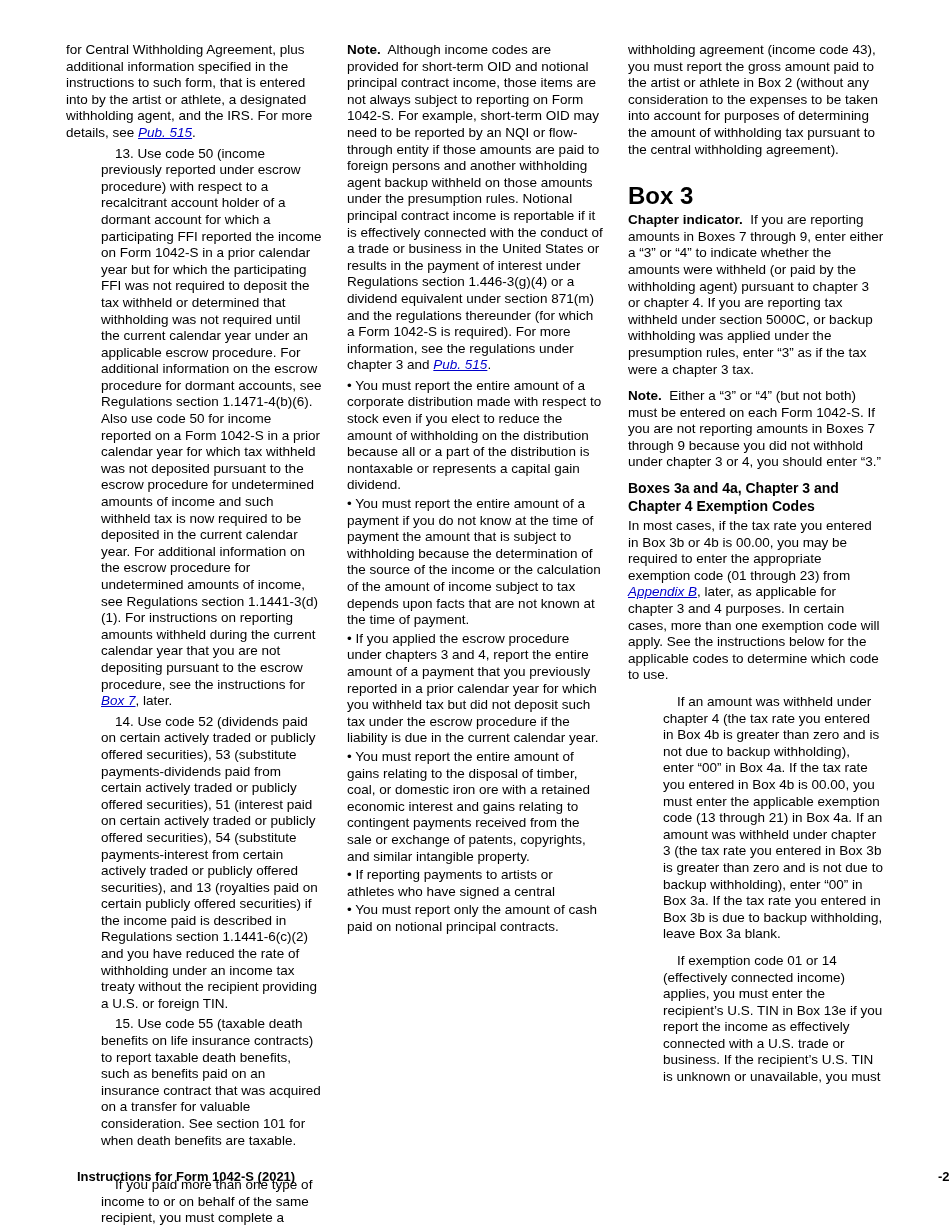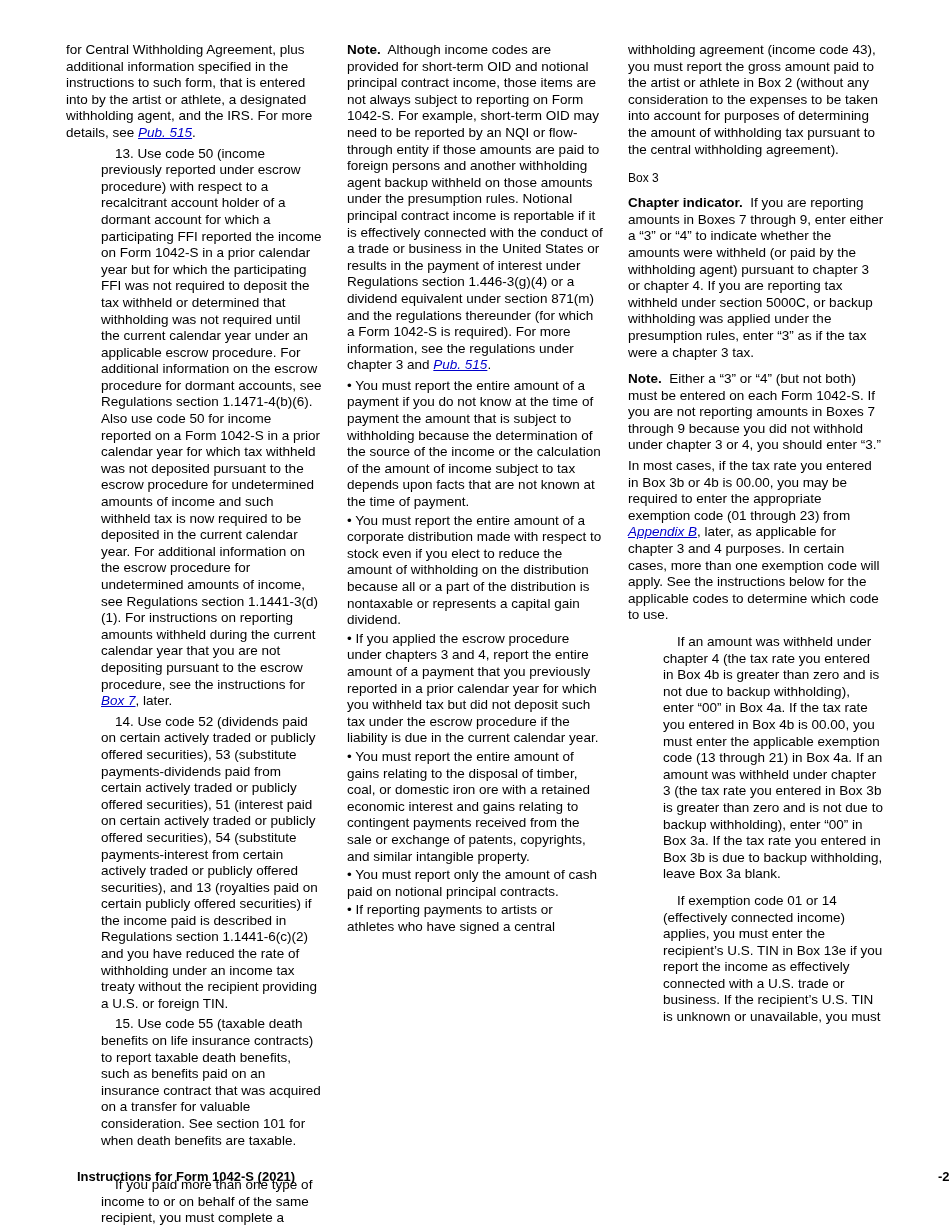--- a/index.html
+++ b/index.html
@@ -30,23 +30,23 @@
     font-size: 13.5px;
     line-height: 16.6px;
     text-align: left;
   }
   p { margin: 0 0 4px 0; }
   p.bullet { margin: 0 0 2px 0; }
   p.indent { text-indent: 14px; margin-left: 35px; }
   p.gap-sm { margin-top: 10px; }
   p.gap-lg { margin-top: 28px; }
   h2 {
-    font-size: 12px; line-height: 21px;
-    font-weight: 400;
-    margin: 10px 0 6px 0;
+    font-size: 24px; line-height: 21px;
+    font-weight: 700;
+    margin: 27px 0 6px 0;
   }
   h3 {
     font-size: 14px; line-height: 17.5px;
     font-weight: 700;
     margin: 9px 0 3px 0;
   }
   .seg-plain { font-weight: 400; }
   .seg-bold { font-weight: 700; }
   .seg-link {
     color: #0000cc;
@@ -71,32 +71,33 @@
   <div class="columns" id="columns">
       <div class="col">
         <p class="para"><span class="seg-plain">for Central Withholding Agreement, plus additional information specified in the instructions to such form, that is entered into by the artist or athlete, a designated withholding agent, and the IRS. For more details, see </span><a class="seg-link">Pub. 515</a><span class="seg-plain">.</span></p>
         <p class="para indent"><span class="seg-plain">13. Use code 50 (income previously reported under escrow procedure) with respect to a recalcitrant account holder of a dormant account for which a participating FFI reported the income on Form 1042-S in a prior calendar year but for which the participating FFI was not required to deposit the tax withheld or determined that withholding was not required until the current calendar year under an applicable escrow procedure. For additional information on the escrow procedure for dormant accounts, see Regulations section 1.1471-4(b)(6). Also use code 50 for income reported on a Form 1042-S in a prior calendar year for which tax withheld was not deposited pursuant to the escrow procedure for undetermined amounts of income and such withheld tax is now required to be deposited in the current calendar year. For additional information on the escrow procedure for undetermined amounts of income, see Regulations section 1.1441-3(d)(1). For instructions on reporting amounts withheld during the current calendar year that you are not depositing pursuant to the escrow procedure, see the instructions for </span><a class="seg-link">Box 7</a><span class="seg-plain">, later.</span></p>
         <p class="para indent"><span class="seg-plain">14. Use code 52 (dividends paid on certain actively traded or publicly offered securities), 53 (substitute payments-dividends paid from certain actively traded or publicly offered securities), 51 (interest paid on certain actively traded or publicly offered securities), 54 (substitute payments-interest from certain actively traded or publicly offered securities), and 13 (royalties paid on certain publicly offered securities) if the income paid is described in Regulations section 1.1441-6(c)(2) and you have reduced the rate of withholding under an income tax treaty without the recipient providing a U.S. or foreign TIN.</span></p>
         <p class="para indent"><span class="seg-plain">15. Use code 55 (taxable death benefits on life insurance contracts) to report taxable death benefits, such as benefits paid on an insurance contract that was acquired on a transfer for valuable consideration. See section 101 for when death benefits are taxable.</span></p>
         <p class="para indent gap-lg"><span class="seg-plain">If you paid more than one type of income to or on behalf of the same recipient, you must complete a separate Form 1042-S for each income type.</span></p>
       </div>
       <div class="col">
         <p class="para"><span class="seg-bold">Note.</span><span class="seg-plain">&nbsp; Although income codes are provided for short-term OID and notional principal contract income, those items are not always subject to reporting on Form 1042-S. For example, short-term OID may need to be reported by an NQI or flow-through entity if those amounts are paid to foreign persons and another withholding agent backup withheld on those amounts under the presumption rules. Notional principal contract income is reportable if it is effectively connected with the conduct of a trade or business in the United States or results in the payment of interest under Regulations section 1.446-3(g)(4) or a dividend equivalent under section 871(m) and the regulations thereunder (for which a Form 1042-S is required). For more information, see the regulations under chapter 3 and </span><a class="seg-link">Pub. 515</a><span class="seg-plain">.</span></p>
+        <p class="bullet"><span class="seg-plain">•  You must report the entire amount of a corporate distribution made with respect to stock even if you elect to reduce the amount of withholding on the distribution because all or a part of the distribution is nontaxable or represents a capital gain dividend.</span></p>
         <p class="bullet"><span class="seg-plain">•  You must report the entire amount of a payment if you do not know at the time of payment the amount that is subject to withholding because the determination of the source of the income or the calculation of the amount of income subject to tax depends upon facts that are not known at the time of payment.</span></p>
-        <p class="bullet"><span class="seg-plain">•  You must report the entire amount of a corporate distribution made with respect to stock even if you elect to reduce the amount of withholding on the distribution because all or a part of the distribution is nontaxable or represents a capital gain dividend.</span></p>
         <p class="bullet"><span class="seg-plain">•  If you applied the escrow procedure under chapters 3 and 4, report the entire amount of a payment that you previously reported in a prior calendar year for which you withheld tax but did not deposit such tax under the escrow procedure if the liability is due in the current calendar year.</span></p>
         <p class="bullet"><span class="seg-plain">•  You must report the entire amount of gains relating to the disposal of timber, coal, or domestic iron ore with a retained economic interest and gains relating to contingent payments received from the sale or exchange of patents, copyrights, and similar intangible property.</span></p>
+        <p class="bullet"><span class="seg-plain">•  If reporting payments to artists or athletes who have signed a central</span></p>
         <p class="bullet"><span class="seg-plain">•  You must report only the amount of cash paid on notional principal contracts.</span></p>
-        <p class="bullet"><span class="seg-plain">•  If reporting payments to artists or athletes who have signed a central</span></p>
       </div>
       <div class="col">
         <p class="para"><span class="seg-plain">withholding agreement (income code 43), you must report the gross amount paid to the artist or athlete in Box 2 (without any consideration to the expenses to be taken into account for purposes of determining the amount of withholding tax pursuant to the central withholding agreement).</span></p>
         <h2>Box 3</h2>
         <p class="para"><span class="seg-bold">Chapter indicator.</span><span class="seg-plain">&nbsp; If you are reporting amounts in Boxes 7 through 9, enter either a “3” or “4” to indicate whether the amounts were withheld (or paid by the withholding agent) pursuant to chapter 3 or chapter 4. If you are reporting tax withheld under section 5000C, or backup withholding was applied under the presumption rules, enter “3” as if the tax were a chapter 3 tax.</span></p>
         <p class="para gap-sm"><span class="seg-bold">Note.</span><span class="seg-plain">&nbsp; Either a “3” or “4” (but not both) must be entered on each Form 1042-S. If you are not reporting amounts in Boxes 7 through 9 because you did not withhold under chapter 3 or 4, you should enter “3.”</span></p>
+        <h3>Boxes 3a and 4a, Chapter 3 and Chapter 4 Exemption Codes</h3>
         <p class="para"><span class="seg-plain">In most cases, if the tax rate you entered in Box 3b or 4b is 00.00, you may be required to enter the appropriate exemption code (01 through 23) from </span><a class="seg-link">Appendix B</a><span class="seg-plain">, later, as applicable for chapter 3 and 4 purposes. In certain cases, more than one exemption code will apply. See the instructions below for the applicable codes to determine which code to use.</span></p>
         <p class="para indent gap-sm"><span class="seg-plain">If an amount was withheld under chapter 4 (the tax rate you entered in Box 4b is greater than zero and is not due to backup withholding), enter “00” in Box 4a. If the tax rate you entered in Box 4b is 00.00, you must enter the applicable exemption code (13 through 21) in Box 4a. If an amount was withheld under chapter 3 (the tax rate you entered in Box 3b is greater than zero and is not due to backup withholding), enter “00” in Box 3a. If the tax rate you entered in Box 3b is due to backup withholding, leave Box 3a blank.</span></p>
         <p class="para indent gap-sm"><span class="seg-plain">If exemption code 01 or 14 (effectively connected income) applies, you must enter the recipient’s U.S. TIN in Box 13e if you report the income as effectively connected with a U.S. trade or business. If the recipient’s U.S. TIN is unknown or unavailable, you must</span></p>
       </div>
     </div>
   <div class="footer">
     <span class="footer-left">Instructions for Form 1042-S (2021)</span>
     <span class="footer-page">-23-</span>
   </div>
 </div>

